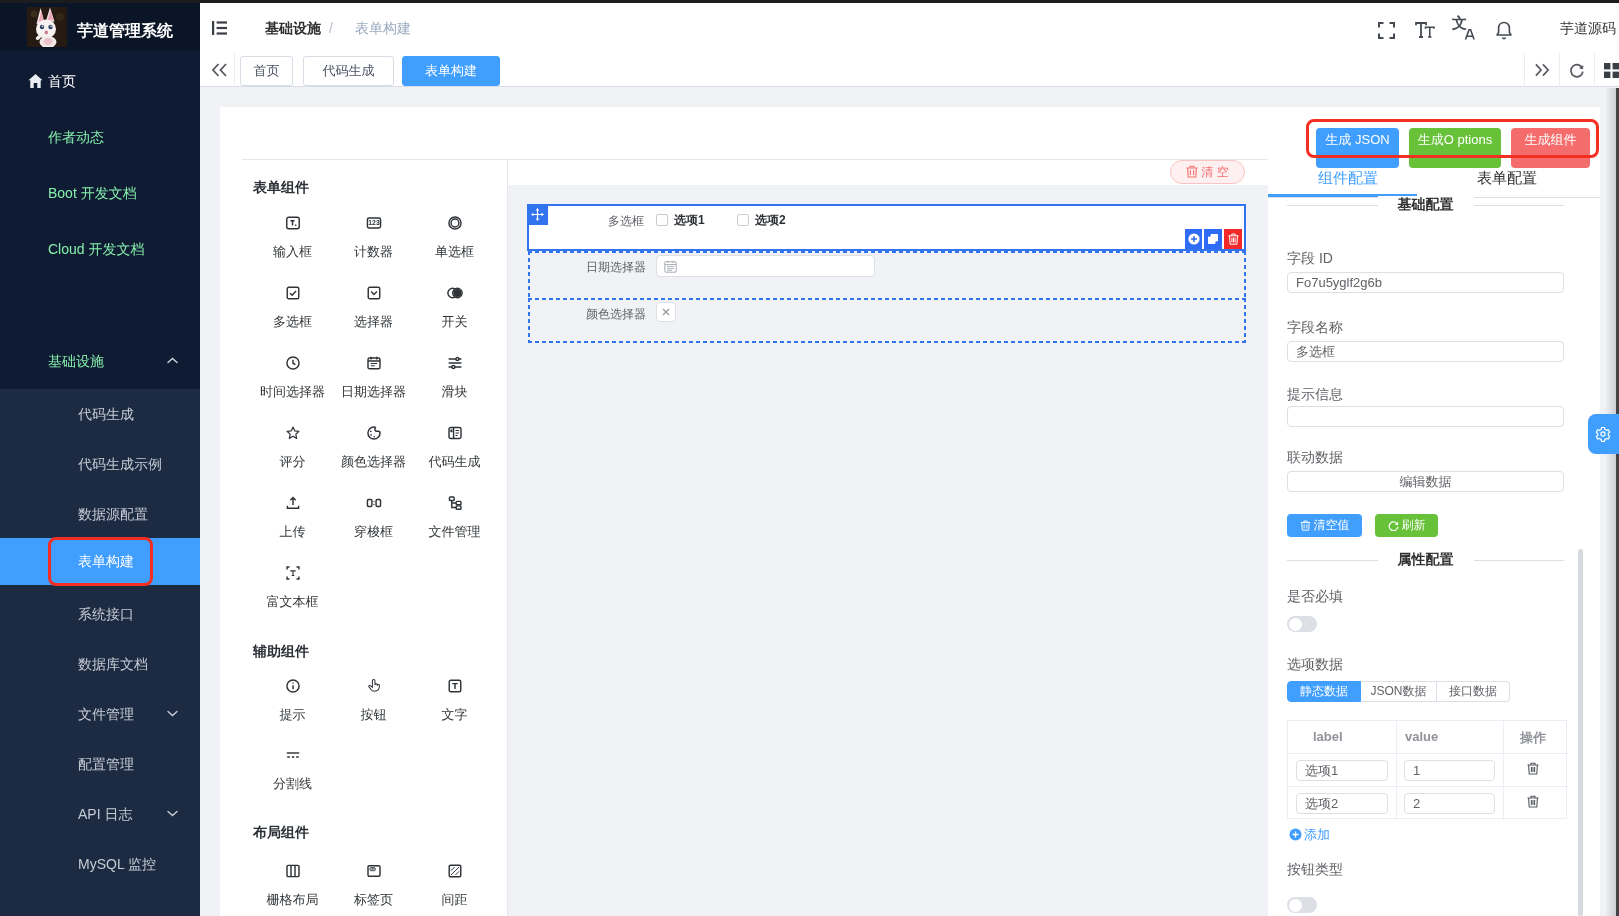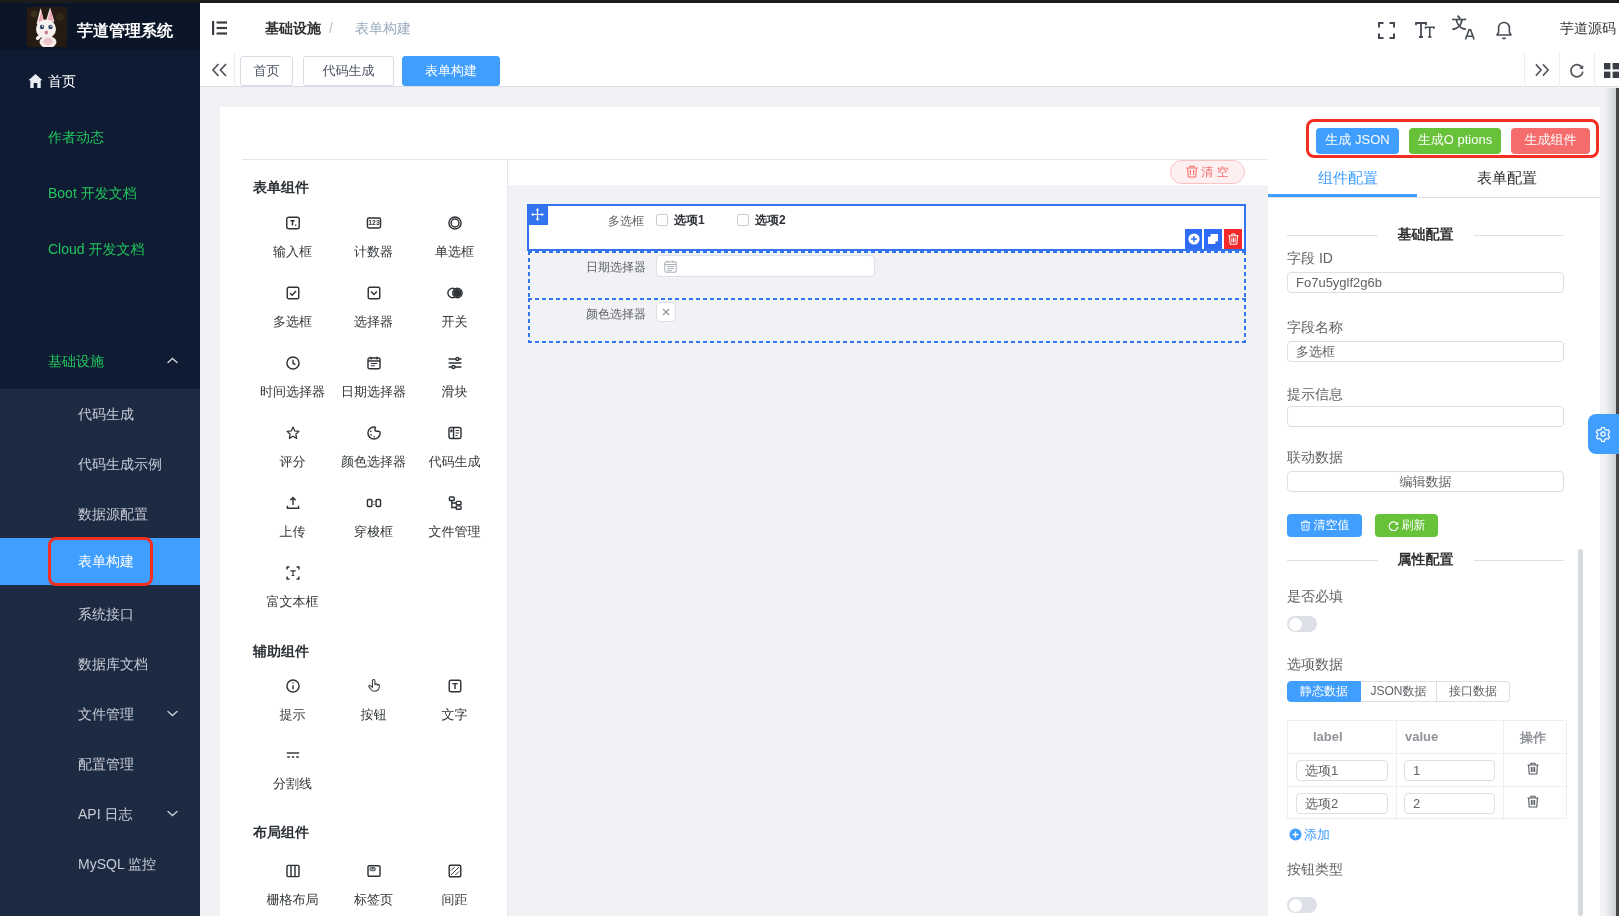--- a/index.html
+++ b/index.html
@@ -8,42 +8,42 @@
   #page { position:relative; width:1619px; height:916px; overflow:hidden; background:#f0f2f5; }
   .abs { position:absolute; }
   svg { display:block; }
   .topstrip { position:absolute; left:0; top:0; width:1619px; height:3px; background:#1c1c1e; z-index:50; }
 
   
   #sidebar { position:absolute; left:0; top:3px; width:200px; height:913px; background:#0e1b32; z-index:20; }
   #logo { position:absolute; left:0; top:0; width:200px; height:47px; background:#0a1527; }
   #logo .ttl { position:absolute; left:77px; top:18px; color:#fff; font-size:16px; font-weight:bold; white-space:nowrap; }
   #logo .av { position:absolute; left:27px; top:4px; width:40px; height:40px; }
-  .mi { position:absolute; left:0; width:200px; height:56px; line-height:56px; color:#22c55e; font-size:14px; white-space:nowrap; }
+  .mi { position:absolute; left:0; width:200px; height:56px; line-height:56px; color:#86efac; font-size:14px; white-space:nowrap; }
   .mi .txt { position:absolute; left:48px; top:0; }
   .mi .arr, .smi .arr { position:absolute; right:22px; top:50%; margin-top:-4px; }
   #submenu { position:absolute; left:0; top:386px; width:200px; height:527px; background:#1d2b42; }
   .smi { position:absolute; left:0; width:200px; height:50px; line-height:50px; color:#c6ccd6; font-size:14px; }
   .smi .txt { position:absolute; left:78px; top:0; }
   .smi.active { background:#409eff; color:#fff; }
   .redbox { position:absolute; border:3px solid #f32e22; border-radius:8px; z-index:40; }
 
   
   #navbar { position:absolute; left:200px; top:3px; width:1419px; height:50px; background:#fff; z-index:10; }
   #tagsbar { position:absolute; left:200px; top:53px; width:1419px; height:34px; background:#fff; border-bottom:1px solid #d8dce5; z-index:10; }
   .tag { position:absolute; top:3px; height:30px; border:1px solid #d8dce5; background:#fff; color:#495060; font-size:13px; border-radius:3px; text-align:center; line-height:28px; }
   .tag.on { background:#409eff; border-color:#409eff; color:#fff; }
   .vsep { position:absolute; top:0; width:1px; height:34px; background:#ebeef1; }
 
   
   #card { position:absolute; left:220px; top:107px; width:1380px; height:809px; background:#fff; }
   #lpanel-border { position:absolute; left:22px; top:52px; width:1358px; height:0; border-top:1px solid #e4e7ed; }
   #vdiv1 { position:absolute; left:287px; top:52px; width:1px; height:757px; background:#e4e7ed; }
   #vdiv2 { position:absolute; left:1048px; top:52px; width:1px; height:757px; background:#e4e7ed; }
-  .gentbn { position:absolute; top:21px; height:26px; border-radius:4px; color:#fff; font-size:13px; text-align:center; line-height:23px; }
+  .gentbn { position:absolute; top:21px; height:40px; border-radius:4px; color:#fff; font-size:13px; text-align:center; line-height:23px; }
   #canvas { position:absolute; left:288px; top:78px; width:760px; height:731px; background:#f0f2f5; }
 
   .ptitle { position:absolute; left:33px; font-size:14px; font-weight:bold; color:#2b2f36; }
   .citem { position:absolute; width:81px; text-align:center; }
   .citem > svg { display:block; margin:0 auto; }
   .citem .lb { position:absolute; left:-20px; width:121px; top:28px; font-size:13px; color:#323639; text-align:center; white-space:nowrap; }
   .dashh { position:absolute; height:2px; background:repeating-linear-gradient(to right,#3273f0 0 4px,rgba(0,0,0,0) 4px 7px); }
   .dashv { position:absolute; width:2px; background:repeating-linear-gradient(to bottom,#3273f0 0 4px,rgba(0,0,0,0) 4px 7px); }
   #rpanel { position:absolute; left:1048px; top:52px; width:332px; height:757px; background:#fff; overflow:hidden; }
   .divider { position:absolute; left:19px; width:277px; height:1px; background:#dcdfe6; }
@@ -497,21 +497,21 @@
         <svg style="position:absolute;left:5px;top:5px;" width="8" height="8" viewBox="0 0 8 8">
             <path d="M1 1 L7 7 M7 1 L1 7" stroke="#909399" stroke-width="1.1"></path>
           </svg>
       </div>
     </div>
     <div id="rpanel">
       <div class="abs" style="left:0;top:38px;width:332px;height:1px;background:#dcdfe6;"></div>
       <div class="abs" style="left:0;top:35px;width:149px;height:3px;background:#409eff;"></div>
       <div class="abs" style="left:50px;top:10px;font-size:15px;color:#409eff;font-weight:500;">组件配置</div>
       <div class="abs" style="left:209px;top:10px;font-size:15px;color:#303133;font-weight:500;">表单配置</div>
-      <div class="divider" style="top:76px;">
+      <div class="divider" style="top:46px;">
           <span>基础配置</span>
         </div>
       <div class="flabel" style="top:91px;">字段 ID</div>
       <div class="finput" style="top:113px;"><span>Fo7u5yglf2g6b</span></div>
       <div class="flabel" style="top:160px;">字段名称</div>
       <div class="finput" style="top:182px;"><span>多选框</span></div>
       <div class="flabel" style="top:227px;">提示信息</div>
       <div class="finput" style="top:247px;"></div>
       <div class="flabel" style="top:290px;">联动数据</div>
       <div class="finput" style="top:312px;text-align:center;"><span style="padding:0;">编辑数据</span></div>

